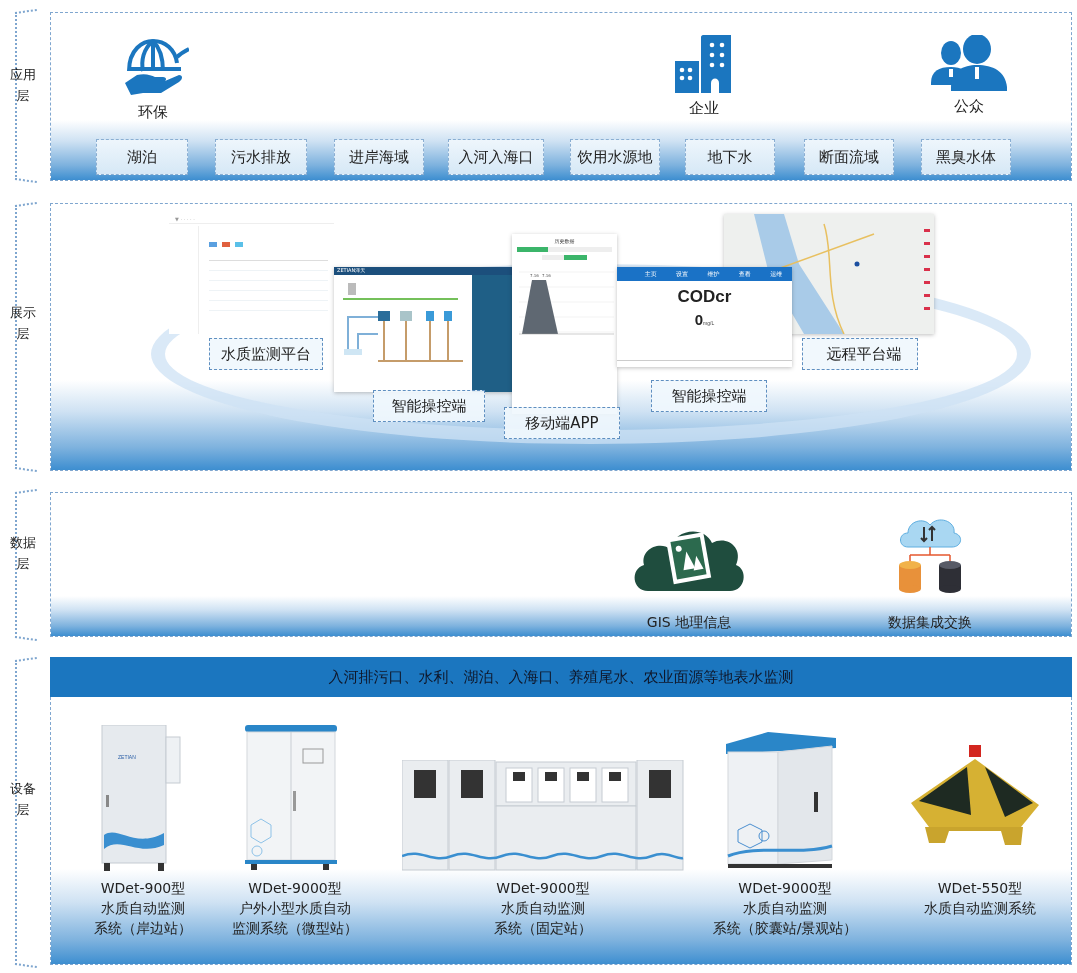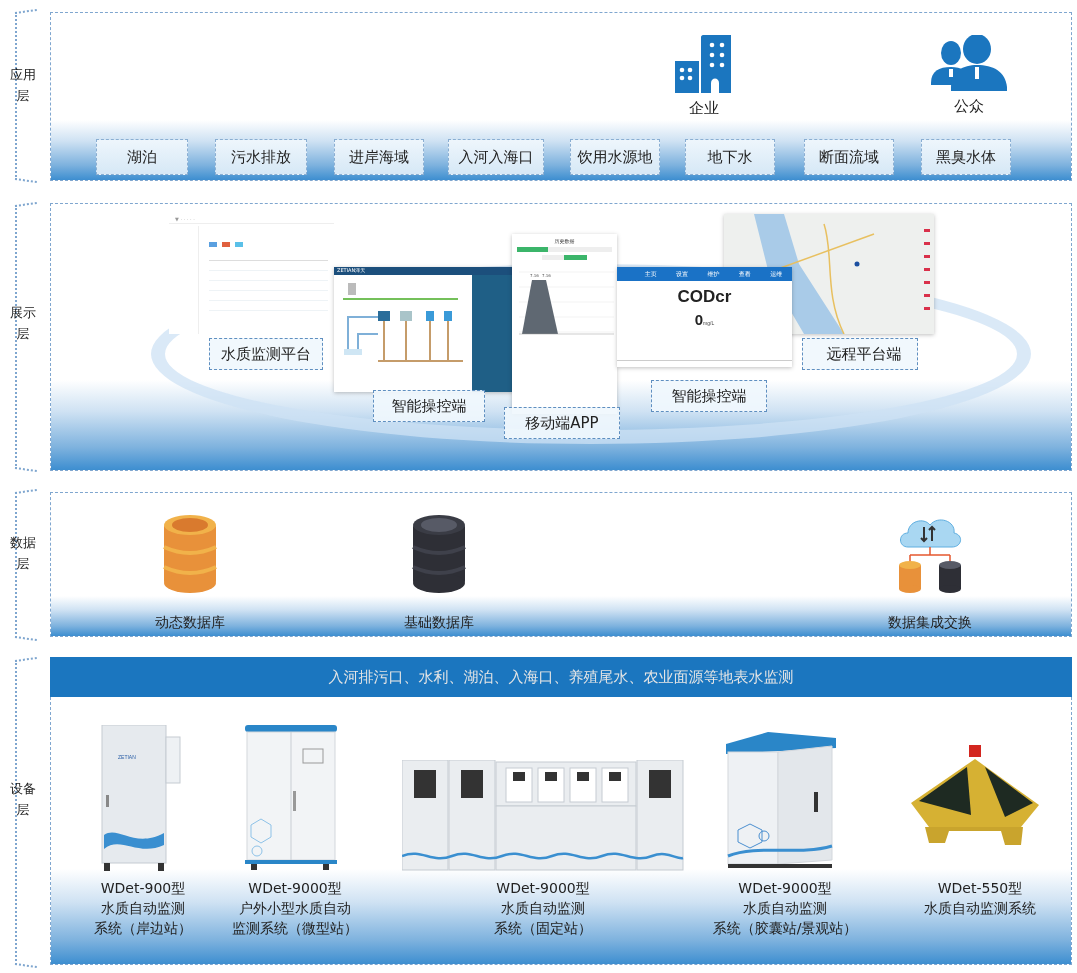--- a/index.html
+++ b/index.html
@@ -21,21 +21,21 @@
          background: linear-gradient(to bottom, #eef6fc, #d6e8f6); font-size: 15px; line-height: 34px; text-align: center; color: #222; }
   
   .oval { position: absolute; border-radius: 50%; border: 14px solid rgba(205,226,244,0.75); }
   .shot { position: absolute; background: #fff; box-shadow: 0 1px 4px rgba(0,0,0,0.25); overflow: hidden; }
   .cap { position: absolute; border: 1px dashed #5f8fc0; background: rgba(240,247,253,0.92); font-size: 15px; text-align: center; color: #222; }
   
   .db-item { position: absolute; top: 20px; width: 170px; text-align: center; }
   .db-item .lbl { font-size: 14px; position: absolute; top: 101px; left: 0; right: 0; color: #222; }
   
   .banner { position: absolute; left: 50px; right: 5px; top: 657px; height: 40px; background: #1b76bf;
-            color: #e5e5e5; font-size: 15px; line-height: 40px; text-align: center; }
+            color: #0f172a; font-size: 15px; line-height: 40px; text-align: center; }
   .dev { position: absolute; top: 878px; text-align: center; font-size: 14px; line-height: 20px; color: #222; }
   .dev span { display: block; }
 </style>
 </head>
 <body>
 
 <div class="bracket" style="top:12px;height:168px;"></div>
 <div class="layer-label" style="top:64px;">
   <span>应用层</span>
 </div>
@@ -51,20 +51,34 @@
 </div>
 
 <div class="bracket" style="top:660px;height:305px;"></div>
 <div class="layer-label" style="top:778px;">
   <span>设备层</span>
 </div>
 
 <div class="panel" style="top:12px;height:169px;">
   <div class="water" style="height:60px;"></div>
 
+  <div class="app-icon-col" style="left:52px;">
+    <svg width="72" height="62" viewBox="0 0 72 62">
+      <g fill="none" stroke="#1b76bf" stroke-width="4">
+        <path d="M12 36 C12 14 26 6 36 6 C48 6 58 14 60 28"></path>
+        <path d="M36 6 C26 14 24 26 26 36"></path>
+        <path d="M36 6 C44 14 46 26 46 36"></path>
+        <line x1="36" y1="6" x2="36" y2="36"></line>
+        <line x1="14" y1="34" x2="64" y2="34"></line>
+        <path d="M60 22 C64 18 68 16 72 14"></path>
+      </g>
+      <path d="M8 48 L20 40 C28 38 34 40 38 42 L46 42 C50 42 50 46 46 47 L34 47 L48 46 L62 40 C66 40 66 44 62 47 L44 58 L26 58 L14 60 Z" fill="#1b76bf"></path>
+    </svg>
+    <div class="lbl">环保</div>
+  </div>
 
 
   <div class="app-icon-col" style="left:603px;">
     <svg width="58" height="58" viewBox="0 0 58 58">
       <g fill="#1b76bf">
         <rect x="0" y="26" width="24" height="32"></rect>
         <path d="M26 2 C26 1 27 0 28 0 L56 0 L56 58 L44 58 L44 48 C44 42 36 42 36 48 L36 58 L26 58 Z"></path>
       </g>
       <g fill="#fff">
         <circle cx="7" cy="35" r="2.3"></circle>
@@ -190,44 +204,35 @@
   <div class="cap" style="left:158px;top:134px;width:114px;height:32px;line-height:30px;"><span>水质监测平台</span></div>
   <div class="cap" style="left:322px;top:186px;width:112px;height:32px;line-height:30px;"><span>智能操控端</span></div>
   <div class="cap" style="left:453px;top:203px;width:116px;height:32px;line-height:30px;"><span>移动端APP</span></div>
   <div class="cap" style="left:600px;top:176px;width:116px;height:32px;line-height:30px;"><span>智能操控端</span></div>
   <div class="cap" style="left:751px;top:134px;width:116px;height:32px;line-height:30px;padding-left:8px;"><span>远程平台端</span></div>
 </div>
 
 <div class="panel" style="top:492px;height:145px;">
   <div class="water" style="height:40px;"></div>
 
-  <div class="db-item" style="left:54px;">
-    <svg width="56" height="80" viewBox="0 0 56 80">
-      <rect x="2" y="12" width="52" height="58" rx="2" fill="#e8913a"></rect>
-      <ellipse cx="28" cy="70" rx="26" ry="10" fill="#e8913a"></ellipse>
-      <path d="M2 34 Q28 46 54 34" stroke="#f1b24a" stroke-width="4" fill="none"></path>
-      <path d="M2 54 Q28 66 54 54" stroke="#f1b24a" stroke-width="4" fill="none"></path>
-      <ellipse cx="28" cy="12" rx="26" ry="10" fill="#f1b24a"></ellipse>
-      <ellipse cx="28" cy="12" rx="18" ry="7" fill="#d97a2e"></ellipse>
-    </svg>
-    <div class="lbl">动态数据库</div>
-  </div>
-
-  <div class="db-item" style="left:303px;">
-    <svg width="56" height="80" viewBox="0 0 56 80">
-      <rect x="2" y="12" width="52" height="58" rx="2" fill="#2e2f36"></rect>
-      <ellipse cx="28" cy="70" rx="26" ry="10" fill="#2e2f36"></ellipse>
-      <path d="M2 34 Q28 46 54 34" stroke="#3f414b" stroke-width="4" fill="none"></path>
-      <path d="M2 54 Q28 66 54 54" stroke="#3f414b" stroke-width="4" fill="none"></path>
-      <ellipse cx="28" cy="12" rx="26" ry="10" fill="#3a3c45"></ellipse>
-      <ellipse cx="28" cy="12" rx="18" ry="7" fill="#575a66"></ellipse>
-    </svg>
-    <div class="lbl">基础数据库</div>
-  </div>
-
+
+
+  <div class="db-item" style="left:553px;">
+    <svg width="118" height="70" viewBox="0 0 118 70" style="margin-top:8px;">
+      <path d="M18 70 C2 70 0 48 14 44 C10 28 30 20 40 28 C44 8 74 4 82 22 C96 14 114 26 106 44 C118 48 116 70 100 70 Z" fill="#1f4d3e"></path>
+      <g transform="rotate(-10 60 40)">
+        <rect x="40" y="14" width="38" height="46" fill="#fff"></rect>
+        <rect x="44" y="18" width="30" height="38" fill="#2c6a4e"></rect>
+        <circle cx="51" cy="26" r="3" fill="#fff"></circle>
+        <polygon points="58,30 52,48 64,48" fill="#fff"></polygon>
+        <polygon points="67,36 62,50 72,50" fill="#fff"></polygon>
+      </g>
+    </svg>
+    <div class="lbl">GIS 地理信息</div>
+  </div>
 
   <div class="db-item" style="left:794px;">
     <svg width="72" height="80" viewBox="0 0 72 80">
       <path d="M14 34 C4 34 4 20 14 20 C14 8 30 4 36 12 C44 2 62 8 60 20 C70 22 68 34 58 34 Z" fill="#a9d7f2" stroke="#5eaee0" stroke-width="1"></path>
       <path d="M30 14 L30 28 M27 25 L30 28 L33 25 M38 28 L38 14 M35 17 L38 14 L41 17" stroke="#333" stroke-width="2" fill="none"></path>
       <line x1="36" y1="34" x2="36" y2="42" stroke="#e4572e" stroke-width="1.5"></line>
       <line x1="16" y1="42" x2="56" y2="42" stroke="#e4572e" stroke-width="1.5"></line>
       <line x1="16" y1="42" x2="16" y2="50" stroke="#e4572e" stroke-width="1.5"></line>
       <line x1="56" y1="42" x2="56" y2="50" stroke="#e4572e" stroke-width="1.5"></line>
       <rect x="5" y="52" width="22" height="24" fill="#e8913a"></rect>

